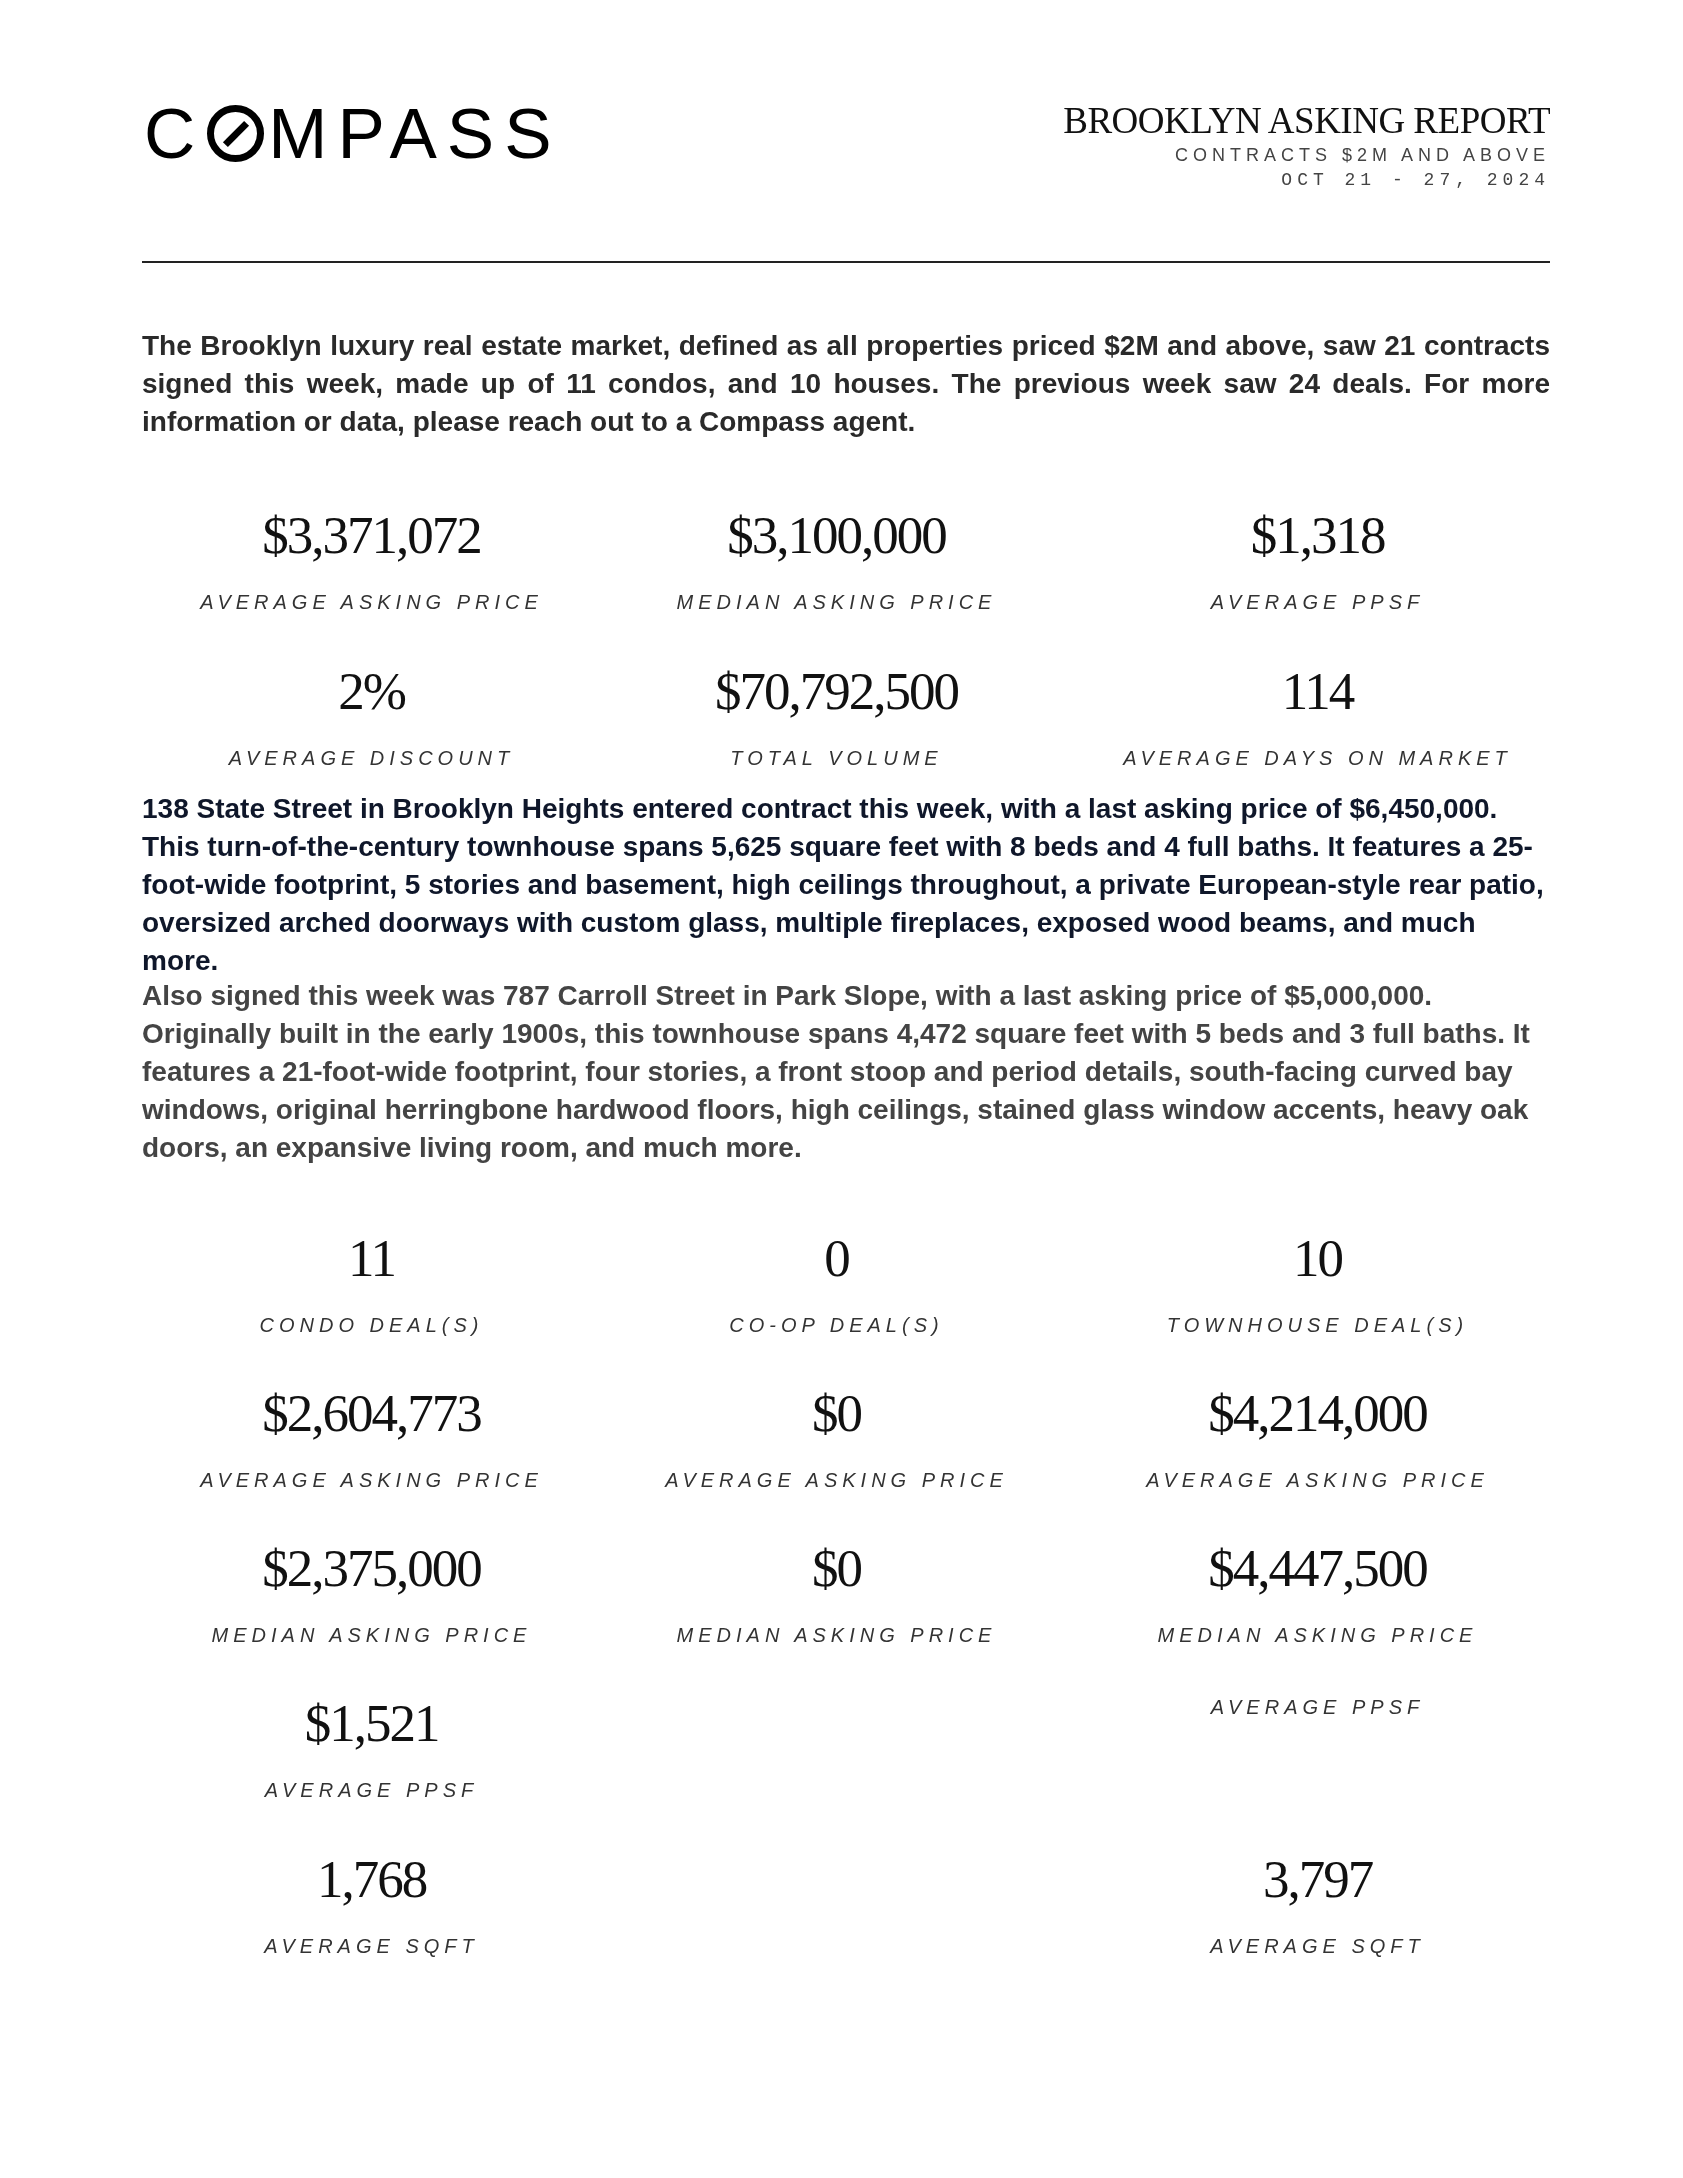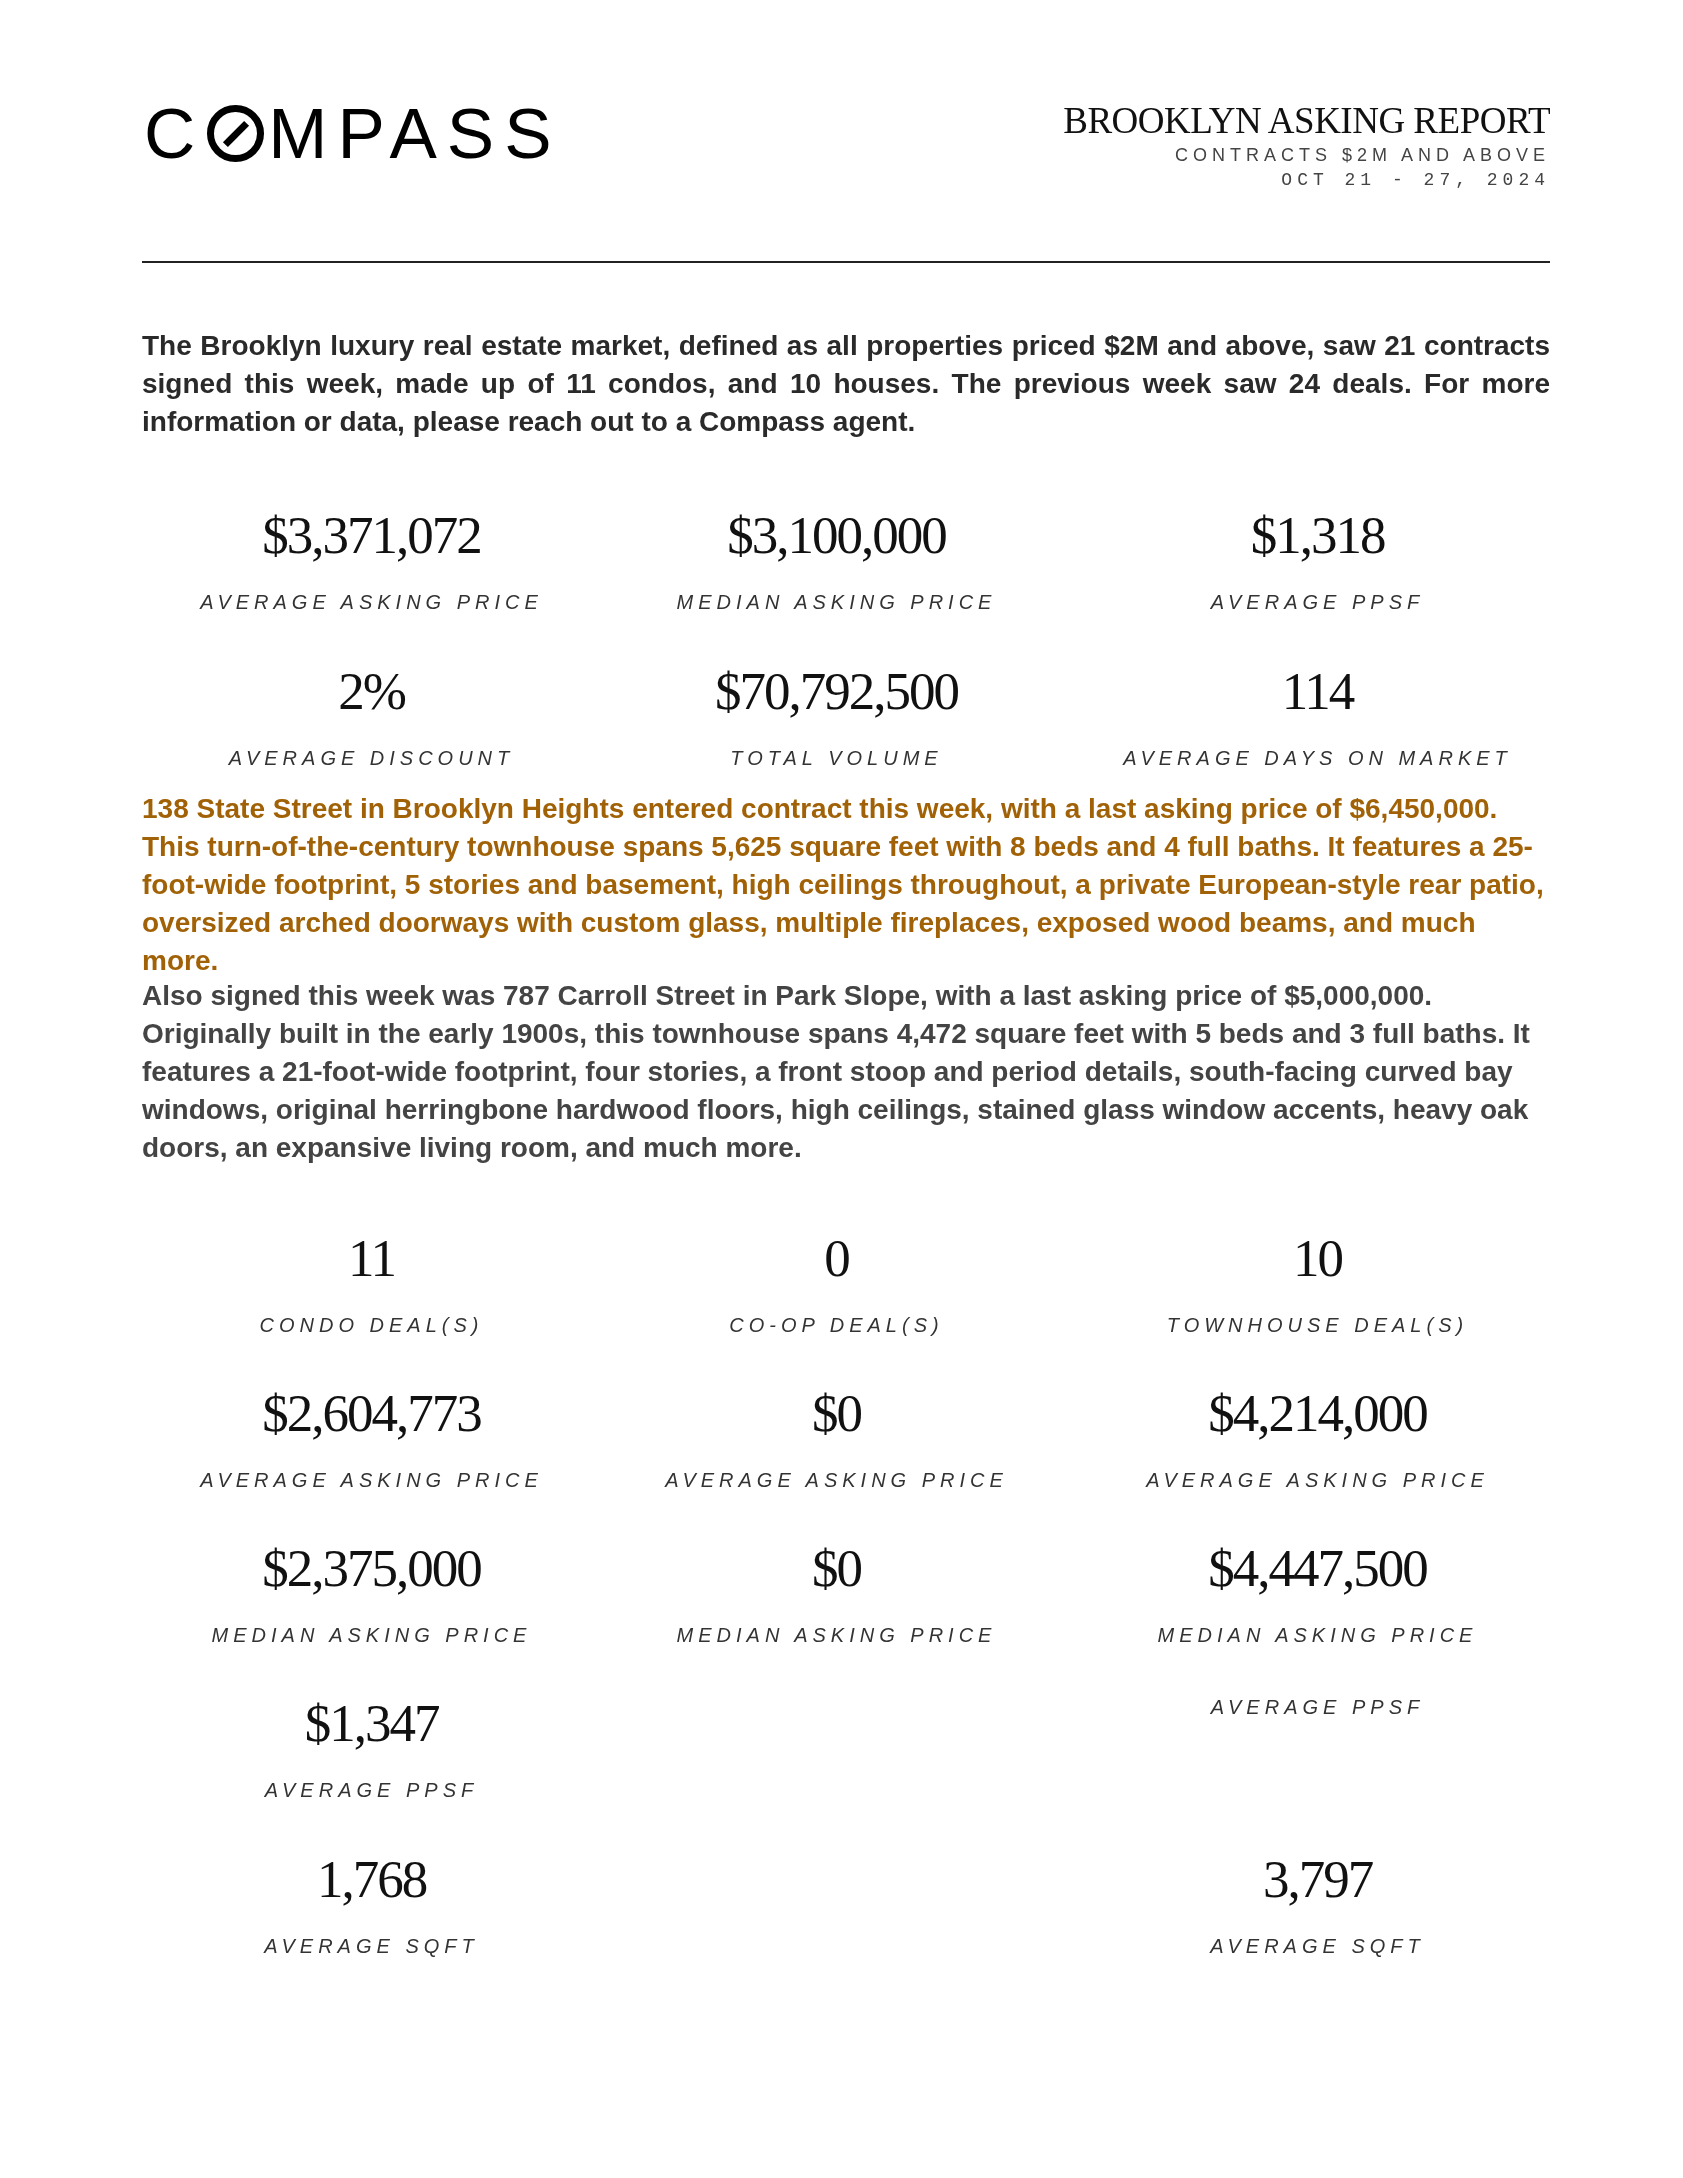--- a/index.html
+++ b/index.html
@@ -18,21 +18,21 @@
   .title-block { position:absolute; right:0; top:99px; text-align:right; }
   .report-title { font-family:"Liberation Serif", serif; font-size:37px; letter-spacing:-0.5px; color:#111; line-height:44px; }
   .report-sub { font-family:"Liberation Sans", sans-serif; font-size:18px; letter-spacing:5px; color:#444; margin-top:0; line-height:24px; }
   .report-date { font-family:Liberation Mono, monospace; font-size:18px; letter-spacing:5px; color:#444; margin-top:1px; line-height:24px; }
 
   .rule { position:absolute; left:0; top:261px; width:1408px; height:2px; background:#222; }
 
   .para { position:absolute; left:0; width:1408px; font-family:"Liberation Sans", sans-serif; font-size:28px;
           line-height:38px; color:#333; margin:0;font-weight:bold; }
   .intro { top:327px; text-align:justify; color:#2a2a2a; }
-  .p1 { top:790px; color:#a16207; }
+  .p1 { top:790px; color:#0f172a; }
   .p2 { top:977px; color:#444; }
 
   .stat { position:absolute; width:475px; text-align:center; }
   .stat-value { font-family:"Liberation Serif", serif; font-size:53px; color:#111; letter-spacing:-2px; line-height:59px; display:block;margin-top:24px; }
   .stat-label { font-family:"Liberation Sans", sans-serif; font-size:20px; letter-spacing:5px; color:#333;
                 line-height:26px; display:block; margin-top:24px;font-style:italic; }
 
   .c1 { left:-8px; } .c2 { left:457px; } .c3 { left:938px; }
 </style>
 </head>
@@ -118,21 +118,21 @@
   <div class="stat c2" style="top:1515px">
     <span class="stat-value">$0</span>
     <span class="stat-label">MEDIAN ASKING PRICE</span>
   </div>
   <div class="stat c3" style="top:1515px">
     <span class="stat-value">$4,447,500</span>
     <span class="stat-label">MEDIAN ASKING PRICE</span>
   </div>
 
   <div class="stat c1" style="top:1670px">
-    <span class="stat-value">$1,347</span>
+    <span class="stat-value">$1,521</span>
     <span class="stat-label">AVERAGE PPSF</span>
   </div>
   <div class="stat c3" style="top:1670px">
     <span class="stat-label">AVERAGE PPSF</span>
   </div>
 
   <div class="stat c1" style="top:1826px">
     <span class="stat-value">1,768</span>
     <span class="stat-label">AVERAGE SQFT</span>
   </div>

